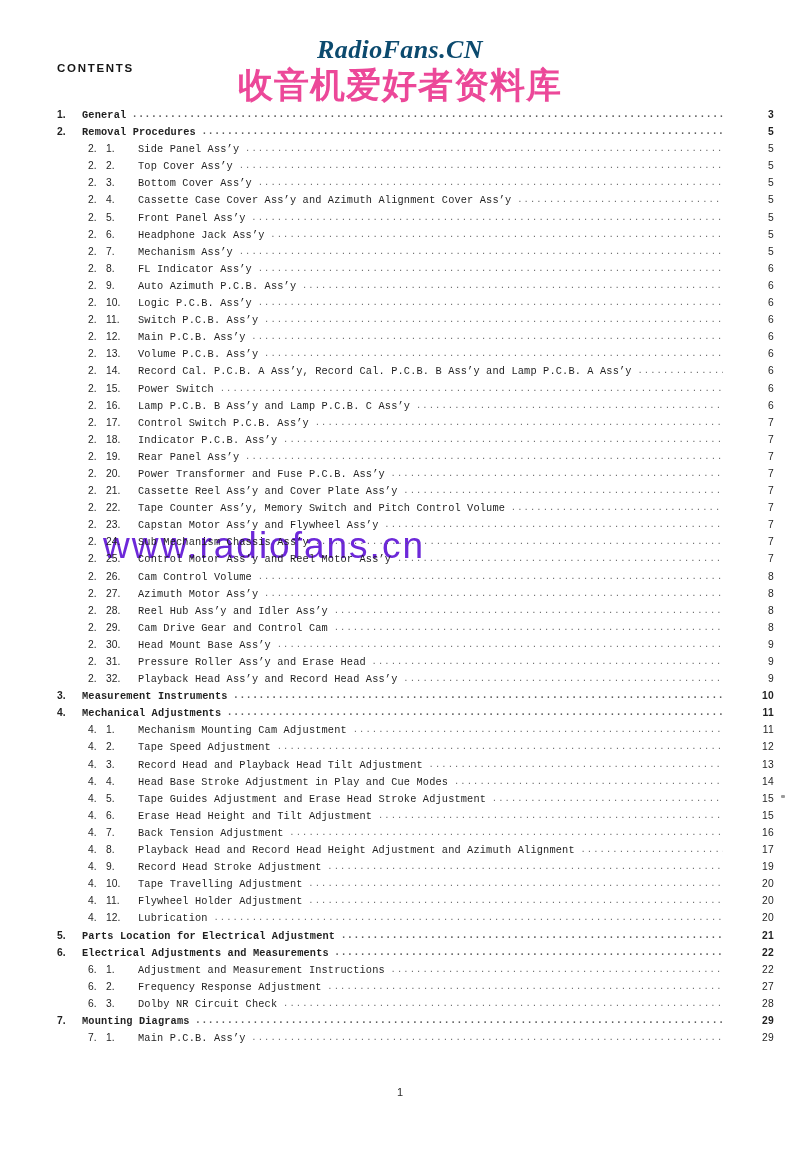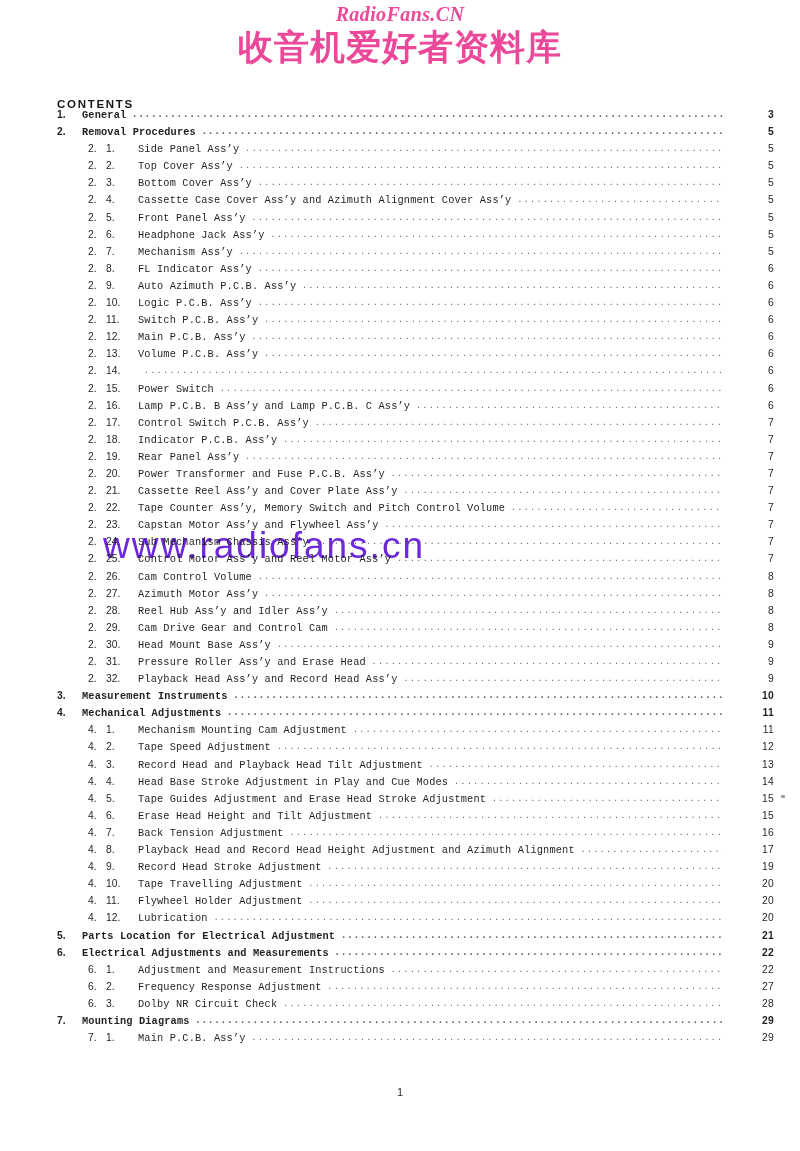--- a/index.html
+++ b/index.html
@@ -29,24 +29,25 @@
     top: 4px;
     width: 800px;
     text-align: center;
     pointer-events: none;
     user-select: none;
   }
   .wm-latin {
     font-family: "Liberation Serif", serif;
     font-style: italic;
     font-weight: bold;
-    font-size: 20px;
+    font-size: 26px;
     letter-spacing: 0.4px;
-    color: #ec4899;
+    color: #0c4a6e;
     line-height: 1.05;
+    margin-top: 32px;
   }
   .wm-cjk {
     font-family: "DejaVu Sans", sans-serif;
     font-weight: bold;
     font-size: 35px;
     letter-spacing: 1px;
     color: #ec4899;
     line-height: 1.2;
     margin-top: 1px;
   }
@@ -74,21 +75,20 @@
 
   
   .contents-title {
     position: absolute;
     left: 57px;
     top: 62px;
     font-size: 11.5px;
     font-weight: bold;
     letter-spacing: 1.7px;
     color: #161616;
-    margin-top: 36px;
   }
 
   
   .toc {
     position: absolute;
     left: 0;
     top: 108px;
     width: 800px;
   }
   .row {
@@ -271,20 +271,21 @@
       <div class="row lvl2">
         <span class="num-a">2.</span>
         <span class="num-b">13.</span>
         <span class="label">Volume P.C.B. Ass’y</span>
         <span class="leader"></span>
         <span class="pageno">6</span>
       </div>
       <div class="row lvl2">
         <span class="num-a">2.</span>
         <span class="num-b">14.</span>
+        <span class="label">Record Cal. P.C.B. A Ass’y, Record Cal. P.C.B. B Ass’y and Lamp P.C.B. A Ass’y</span>
         <span class="leader"></span>
         <span class="pageno">6</span>
       </div>
       <div class="row lvl2">
         <span class="num-a">2.</span>
         <span class="num-b">15.</span>
         <span class="label">Power Switch</span>
         <span class="leader"></span>
         <span class="pageno">6</span>
       </div>

